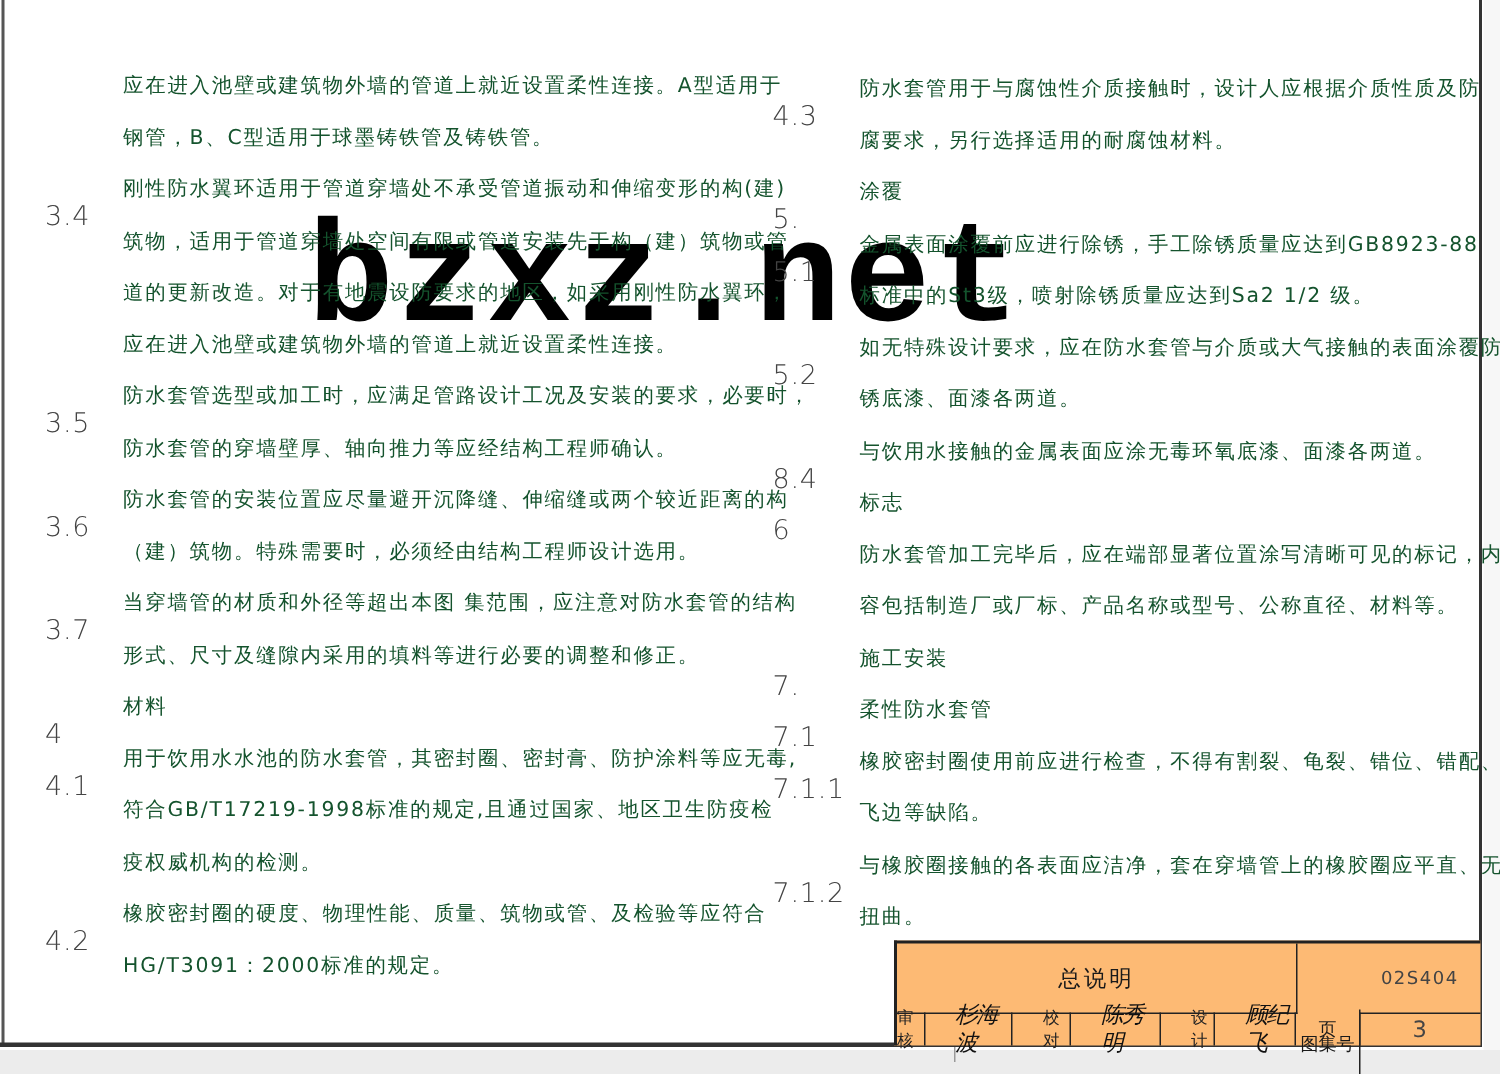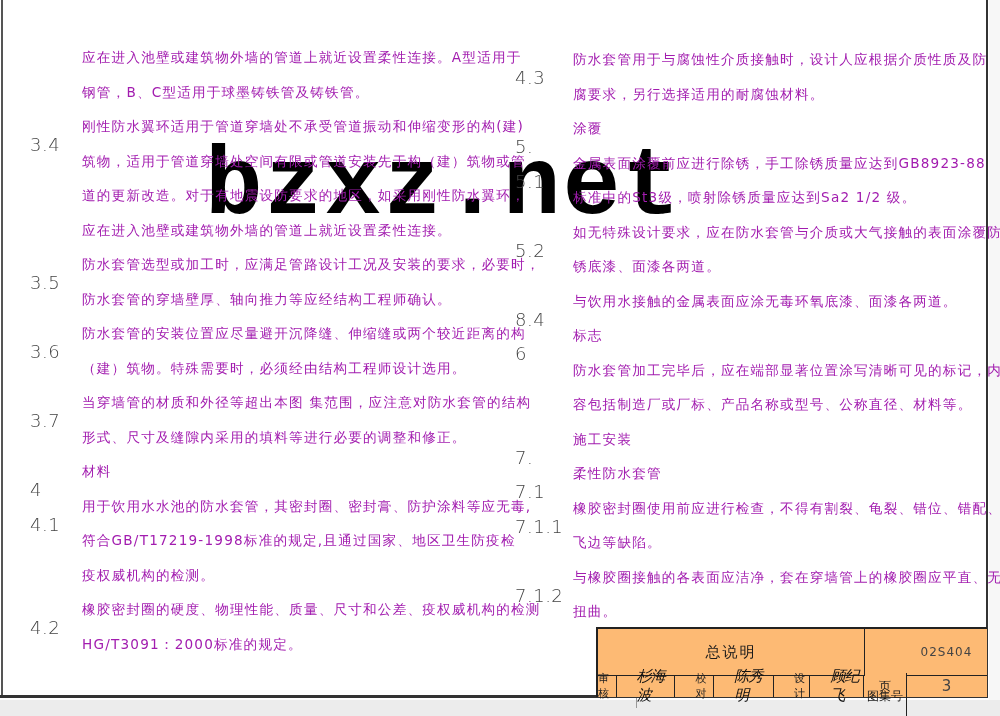--- a/index.html
+++ b/index.html
@@ -31,21 +31,21 @@
 
   .line {
     position:relative; height:34.5px; line-height:34.5px;
     font-size:13.6px; white-space:nowrap;
   }
   .num {
     position:absolute; left:0; top:0;
     font-family:"DejaVu Sans", sans-serif; font-weight:300;
     font-size:18px; color:#444; letter-spacing:0.5px;margin-top:19px;
   }
-  .txt { position:absolute; top:0; letter-spacing:1.2px; color:#a21caf; }
+  .txt { position:absolute; top:0; letter-spacing:1.2px; color:#14532d; }
   .col-left .txt { left:52px; }
   .col-right .txt { left:58px; }
 
   .titleblock {
     position:absolute; left:596px; top:627px; width:391px; height:70px;
     border:2px solid #222; border-right:none; border-bottom:none;
     box-sizing:border-box; z-index:2; background:#fdba74;
   }
   .tb-title {
     position:absolute; left:0; top:0; width:266px; height:46px;
@@ -156,21 +156,21 @@
     <div class="line">
         <span class="num"></span>
         <span class="txt">符合GB/T17219-1998标准的规定,且通过国家、地区卫生防疫检</span>
       </div>
     <div class="line">
         <span class="num"></span>
         <span class="txt">疫权威机构的检测。</span>
       </div>
     <div class="line">
         <span class="num">4.2</span>
-        <span class="txt">橡胶密封圈的硬度、物理性能、质量、尺寸和公差、疫权威机构的检测</span>
+        <span class="txt">橡胶密封圈的硬度、物理性能、质量、筑物或管、及检验等应符合</span>
       </div>
     <div class="line">
         <span class="num"></span>
         <span class="txt">HG/T3091：2000标准的规定。</span>
       </div>
   </div>
 
   <div class="col col-right">
     <div class="line">
         <span class="num">4.3</span>

